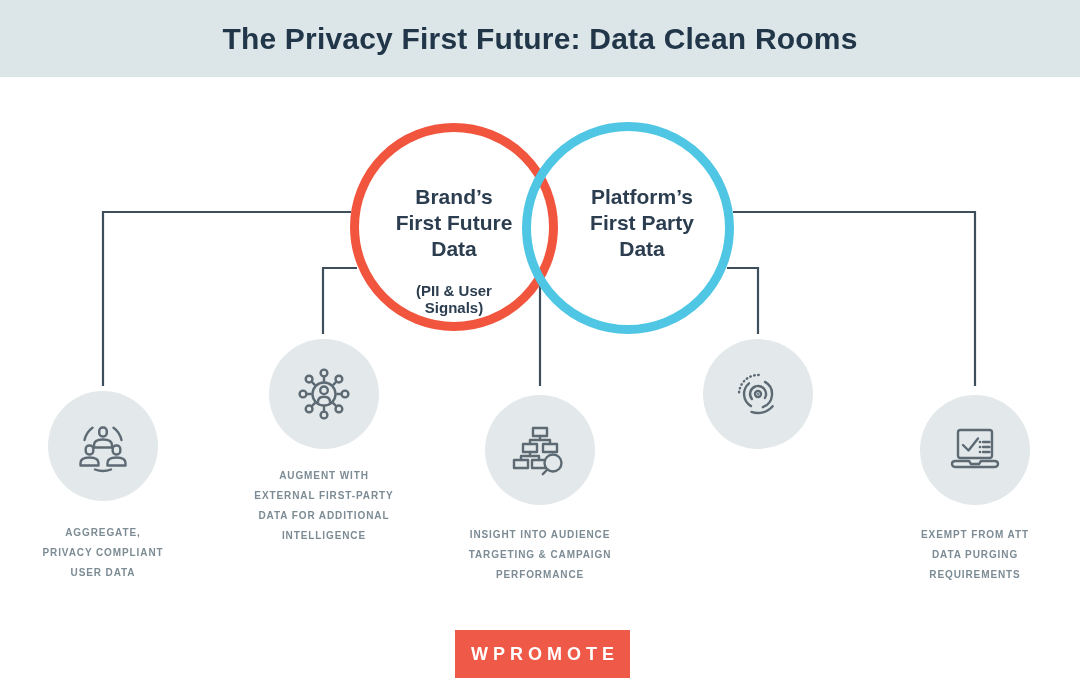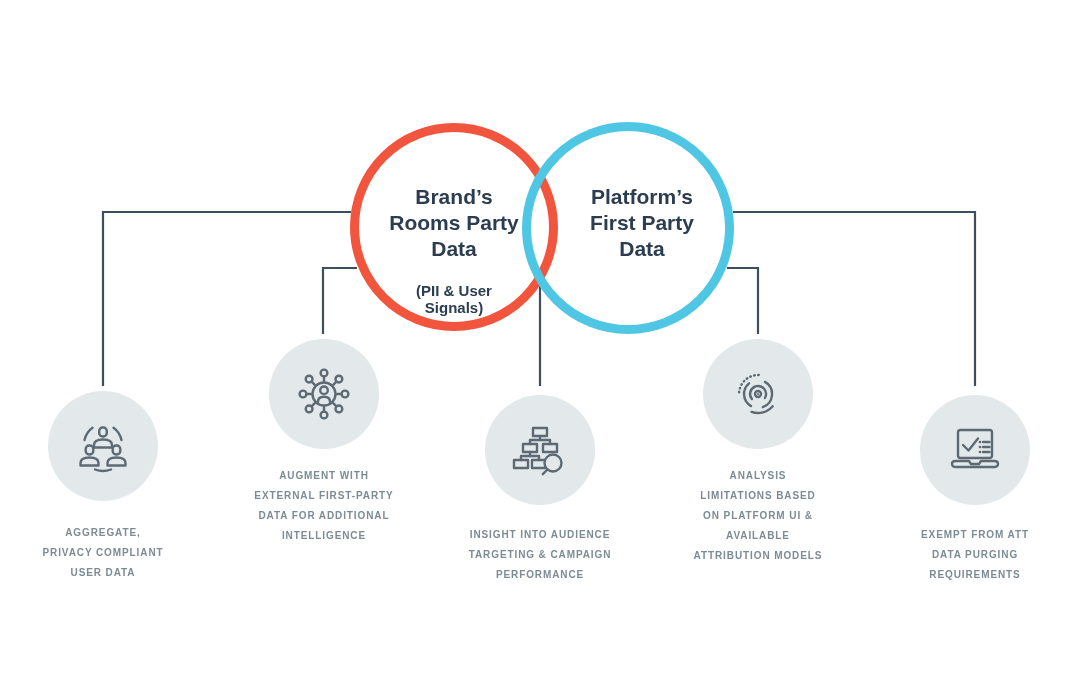--- a/index.html
+++ b/index.html
@@ -43,41 +43,44 @@
     position:absolute;left:455px;top:630px;width:175px;height:48px;z-index:2;
     background:#ef5a48;display:flex;align-items:center;justify-content:center;
   }
   .logo span{color:#ffffff;font-size:18px;font-weight:700;letter-spacing:5px;padding-left:5px;}
 </style>
 </head>
 <body>
 
 <div id="canvas">
 
+  <div class="header">
+    <h1>The Privacy First Future: Data Clean Rooms</h1>
+  </div>
 
   <svg id="diagram-svg" width="1080" height="696" viewBox="0 0 1080 696">
 
     <circle cx="454" cy="227" r="99.5" fill="#ffffff" stroke="none"></circle>
     <circle cx="628" cy="228" r="101.5" fill="#ffffff" stroke="none"></circle>
 
     <g stroke="#3d4f5c" stroke-width="2.2" fill="none">
       <path d="M103 386 L103 212 L351 212"></path>
       <path d="M323 334 L323 268 L357 268"></path>
       <path d="M540 278 L540 386"></path>
       <path d="M758 334 L758 268 L727 268"></path>
       <path d="M975 386 L975 212 L733 212"></path>
     </g>
 
     <circle cx="454" cy="227" r="99.5" fill="none" stroke-width="9" stroke="#F2553E"></circle>
     <circle cx="628" cy="228" r="101.5" fill="none" stroke-width="9" stroke="#4FC6E3"></circle>
   </svg>
 
   <div class="venn-text" style="left:344px;top:166px;">
     <div class="venn-title">Brand’s
-Rooms Party
+First Future
 Data</div>
     <div class="venn-sub">(PII &amp; User
 Signals)</div>
   </div>
   <div class="venn-text" style="left:532px;top:166px;">
     <div class="venn-title">Platform’s
 First Party
 Data</div>
   </div>
 
@@ -158,39 +161,37 @@
         <circle class="ico-fill" cx="32" cy="32" r="1"></circle>
         <path d="M30.6 24.1 A8 8 0 0 1 38.9 36"></path>
         <path d="M25.9 37.1 A8 8 0 0 1 29.3 24.5"></path>
         <path d="M39 19.9 A14 14 0 0 1 36.8 45.2"></path>
         <path d="M25 44.1 A14 14 0 0 1 23 21.3"></path>
         <path d="M46.6 44.2 A19 19 0 0 1 25.5 49.9"></path>
         <path d="M13.1 30.3 A19 19 0 0 1 33.7 13.1" stroke-dasharray="0.6 3.4"></path>
       </g>
     </svg>
   </div>
-  <div class="node-label" style="left:638px;top:466px;">ANALYSIS
-LIMITATIONS BASED
-ON PLATFORM UI &amp;
-AVAILABLE
-ATTRIBUTION MODELS</div>
 
   <div class="icon-circle" style="left:920px;top:395px;">
     <svg width="64" height="64" viewBox="0 0 64 64">
       <g class="ico" stroke-width="2.3">
         <rect x="15" y="12" width="34" height="28" rx="2.5"></rect>
         <path d="M12.5 43 L26 43 L28 46 L36 46 L38 43 L51.5 43 Q55 43 55 45.8 Q55 49 51 49 L13 49 Q9 49 9 45.8 Q9 43 12.5 43 Z"></path>
         <path d="M20 27 L25.5 32.5 L35 20.5"></path>
         <line x1="40" y1="24" x2="46.5" y2="24"></line>
         <line x1="40" y1="29" x2="46.5" y2="29"></line>
         <line x1="40" y1="34" x2="46.5" y2="34"></line>
         <circle class="ico-fill" cx="37" cy="24" r="1.3"></circle>
         <circle class="ico-fill" cx="37" cy="29" r="1.3"></circle>
         <circle class="ico-fill" cx="37" cy="34" r="1.3"></circle>
       </g>
     </svg>
   </div>
   <div class="node-label" style="left:855px;top:525px;">EXEMPT FROM ATT
 DATA PURGING
 REQUIREMENTS</div>
 
+  <div class="logo">
+    <span>WPROMOTE</span>
+  </div>
 
 </div>
 
 </body></html>

